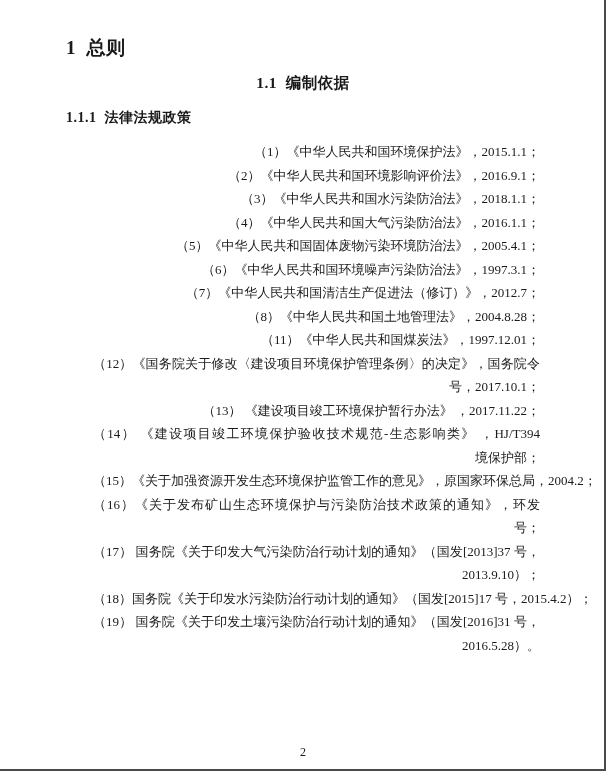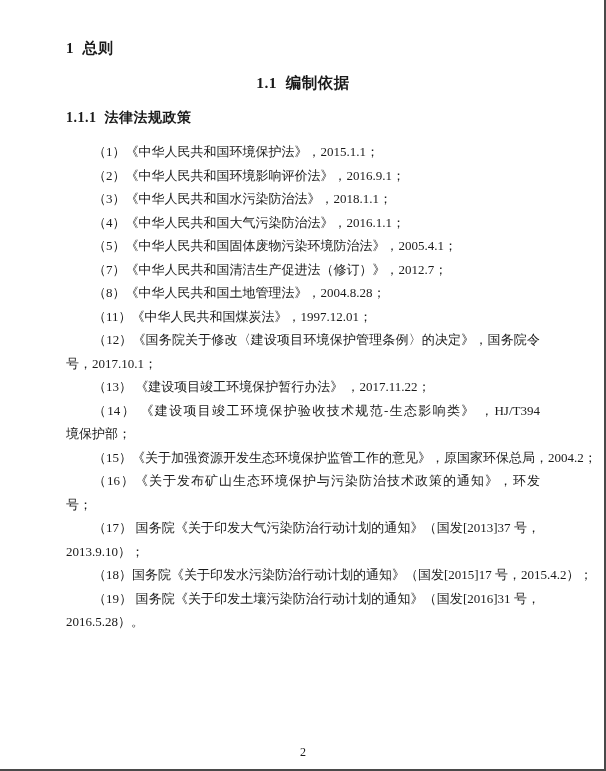--- a/index.html
+++ b/index.html
@@ -13,21 +13,21 @@
     color: #1a1a1a;
   }
   .page-inner {
     position: absolute;
     left: 66px;
     top: 0;
     width: 474px;
   }
   .h1 {
     margin: 37px 0 0 0;
-    font-size: 15px;
+    font-size: 19px;
     line-height: 22px;
     font-weight: bold;
     white-space: pre;
     letter-spacing: 0.5px;
   }
   .h2 {
     margin: 14px 0 0 0;
     font-size: 15.5px;
     line-height: 20px;
     font-weight: bold;
@@ -44,20 +44,21 @@
     letter-spacing: 0.5px;
   }
   .lines {
     margin-top: 12px;
     font-size: 13px;
   }
   .line {
     line-height: 23.5px;
     height: 23.5px;
     white-space: nowrap;
+    text-align: right;
   }
   .line.indent { padding-left: 27px; }
   .line.justify {
     white-space: normal;
     text-align: justify;
     text-align-last: justify;
     overflow: hidden;
   }
   .page-number {
     position: absolute;
@@ -91,20 +92,21 @@
 <div class="page-inner">
   <div class="h1">1  总则</div>
   <div class="h2">1.1  编制依据</div>
   <div class="h3">1.1.1  法律法规政策</div>
   <div class="lines" id="body-lines">
       <div class="line indent">（1）《中华人民共和国环境保护法》，2015.1.1；</div>
       <div class="line indent">（2）《中华人民共和国环境影响评价法》，2016.9.1；</div>
       <div class="line indent">（3）《中华人民共和国水污染防治法》，2018.1.1；</div>
       <div class="line indent">（4）《中华人民共和国大气污染防治法》，2016.1.1；</div>
       <div class="line indent">（5）《中华人民共和国固体废物污染环境防治法》，2005.4.1；</div>
+      <div class="line indent">（6）《中华人民共和国环境噪声污染防治法》，1997.3.1；</div>
       <div class="line indent">（7）《中华人民共和国清洁生产促进法（修订）》，2012.7；</div>
       <div class="line indent">（8）《中华人民共和国土地管理法》，2004.8.28；</div>
       <div class="line indent">（11）《中华人民共和国煤炭法》，1997.12.01；</div>
       <div class="line indent justify">（12）《国务院关于修改〈建设项目环境保护管理条例〉的决定》，国务院令第 682</div>
       <div class="line">号，2017.10.1；</div>
       <div class="line indent">（13） 《建设项目竣工环境保护暂行办法》 ，2017.11.22；</div>
       <div class="line indent justify">（14） 《建设项目竣工环境保护验收技术规范-生态影响类》 ，HJ/T394 -2007，环</div>
       <div class="line">境保护部；</div>
       <div class="line indent">（15）《关于加强资源开发生态环境保护监管工作的意见》，原国家环保总局，2004.2；</div>
       <div class="line indent justify">（16）《关于发布矿山生态环境保护与污染防治技术政策的通知》，环发【2005】109</div>

